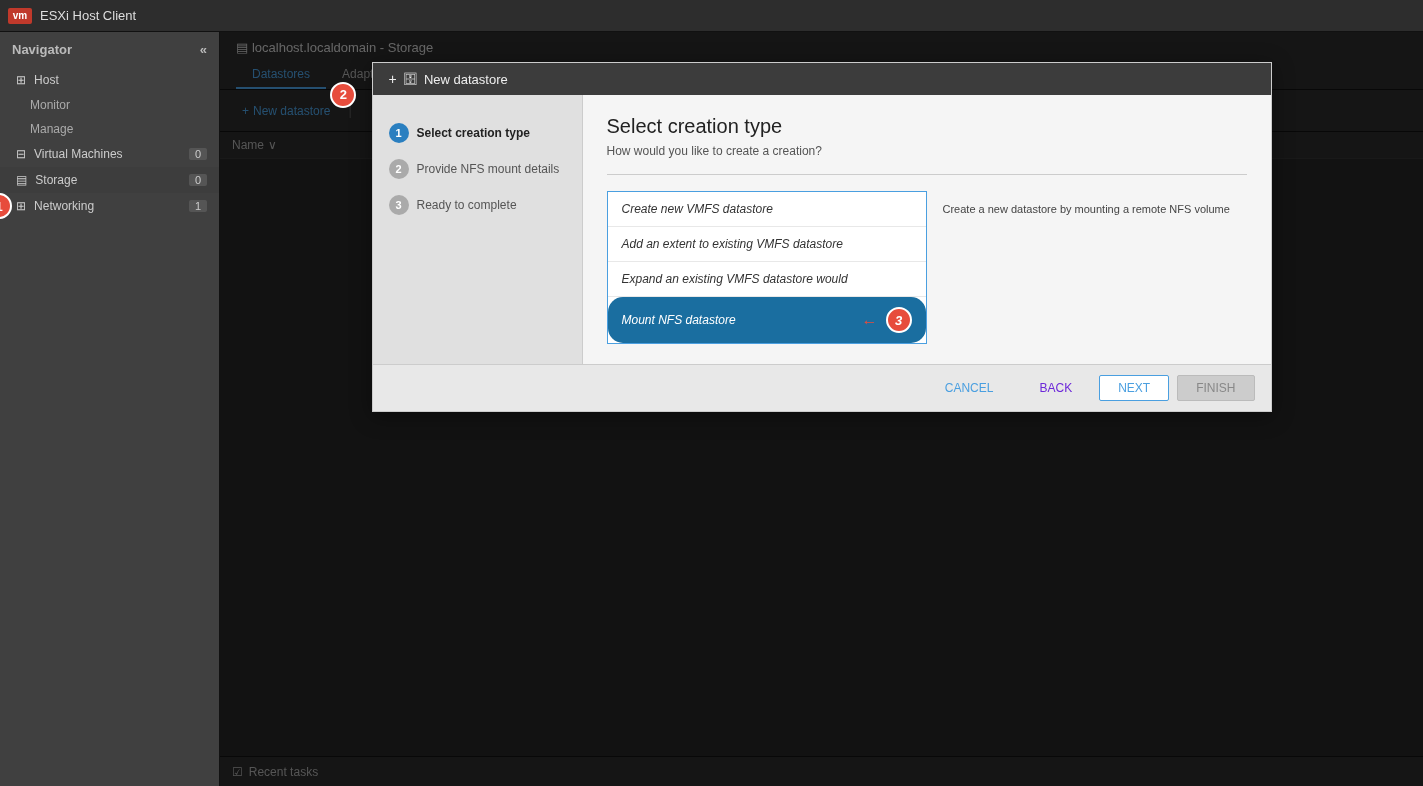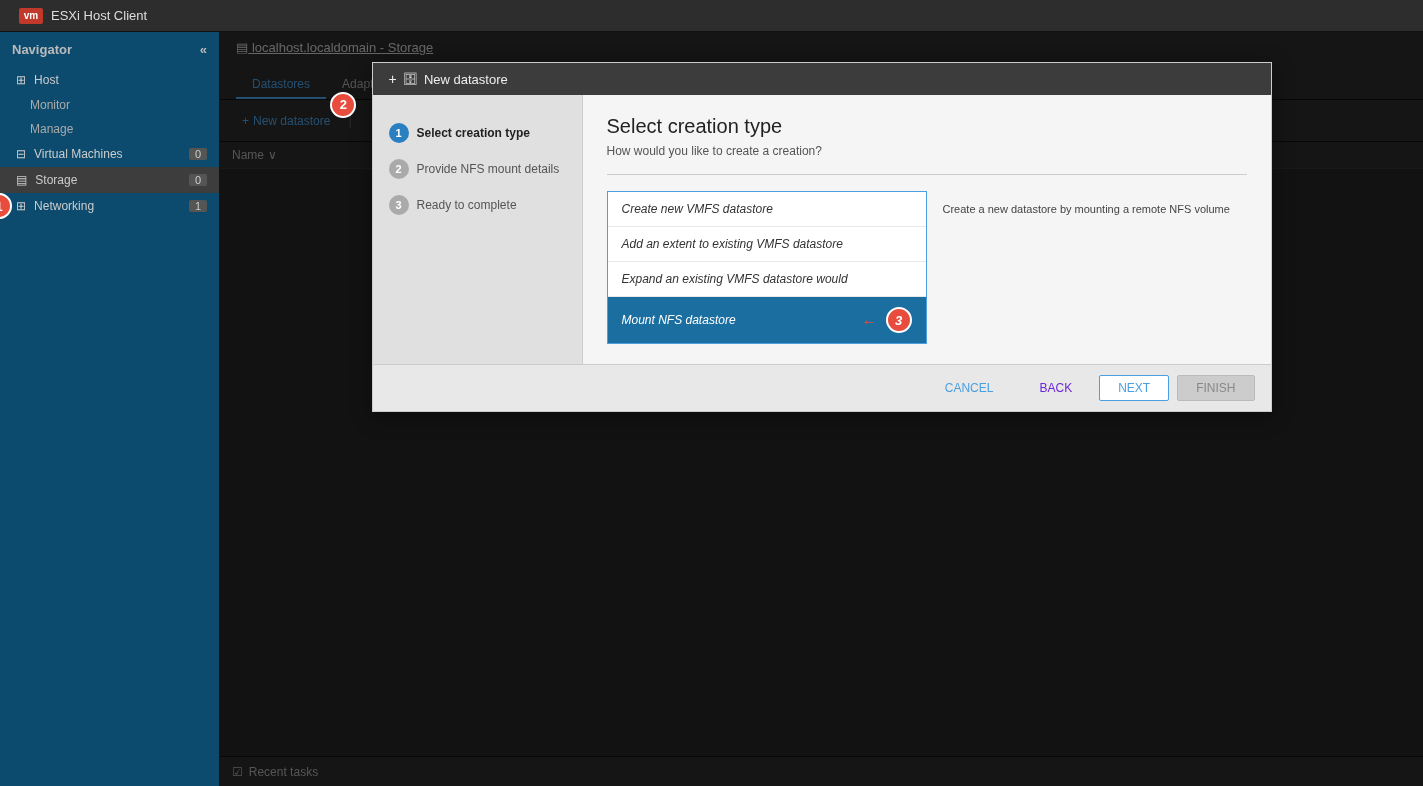--- a/index.html
+++ b/index.html
@@ -4,21 +4,21 @@
   <style>
     * { box-sizing: border-box; margin: 0; padding: 0; }
     body { font-family: 'Segoe UI', Arial, sans-serif; font-size: 13px; background: #1e1e1e; color: #ccc; width: 1423px; height: 786px; overflow: hidden; }
 
     
     #titlebar {
       background: #2d2d2d;
       height: 32px;
       display: flex;
       align-items: center;
-      padding: 0 19px;
+      padding: 0 8px;
       gap: 8px;
       border-bottom: 1px solid #111;
     }
     #titlebar .vm-logo {
       background: #c0392b;
       color: white;
       font-size: 10px;
       font-weight: bold;
       width: 24px;
       height: 16px;
@@ -34,21 +34,21 @@
 
     
     #main-layout {
       display: flex;
       height: calc(786px - 32px);
     }
 
     
     #sidebar {
       width: 220px;
-      background: #0c4a6e;
+      background: #404040;
       border-right: 1px solid #111;
       display: flex;
       flex-direction: column;
     }
     .sidebar-header {
       display: flex;
       align-items: center;
       justify-content: space-between;
       padding: 10px 12px;
       color: #bbb;
@@ -99,22 +99,21 @@
 
     
     #content-header {
       background: #2b2b2b;
       border-bottom: 1px solid #111;
       padding: 8px 16px 0 16px;
     }
     .content-title {
       color: #ccc;
       font-size: 13px;
-      margin-bottom: 16px;
-      text-decoration: underline;
+      margin-bottom: 6px;
     }
     .content-tabs {
       display: flex;
       gap: 0;
     }
     .content-tab {
       padding: 6px 16px;
       font-size: 12px;
       color: #aaa;
       cursor: pointer;
@@ -289,21 +288,21 @@
       background: white;
       font-style: italic;
     }
     .option-item {
       padding: 10px 14px;
       font-size: 12px;
       color: #333;
       cursor: pointer;
       border-bottom: 1px solid #e8e8e8;
     }
-    .option-item:last-child { border-bottom: none; }
+    .option-item:last-child { border-bottom: none; border-radius: 15px; }
     .option-item.selected {
       background: #1a6ea0;
       color: white;
       font-weight: 500;
     }
 
     .option-description {
       flex: 1;
       padding: 10px 16px;
       font-size: 11px;

